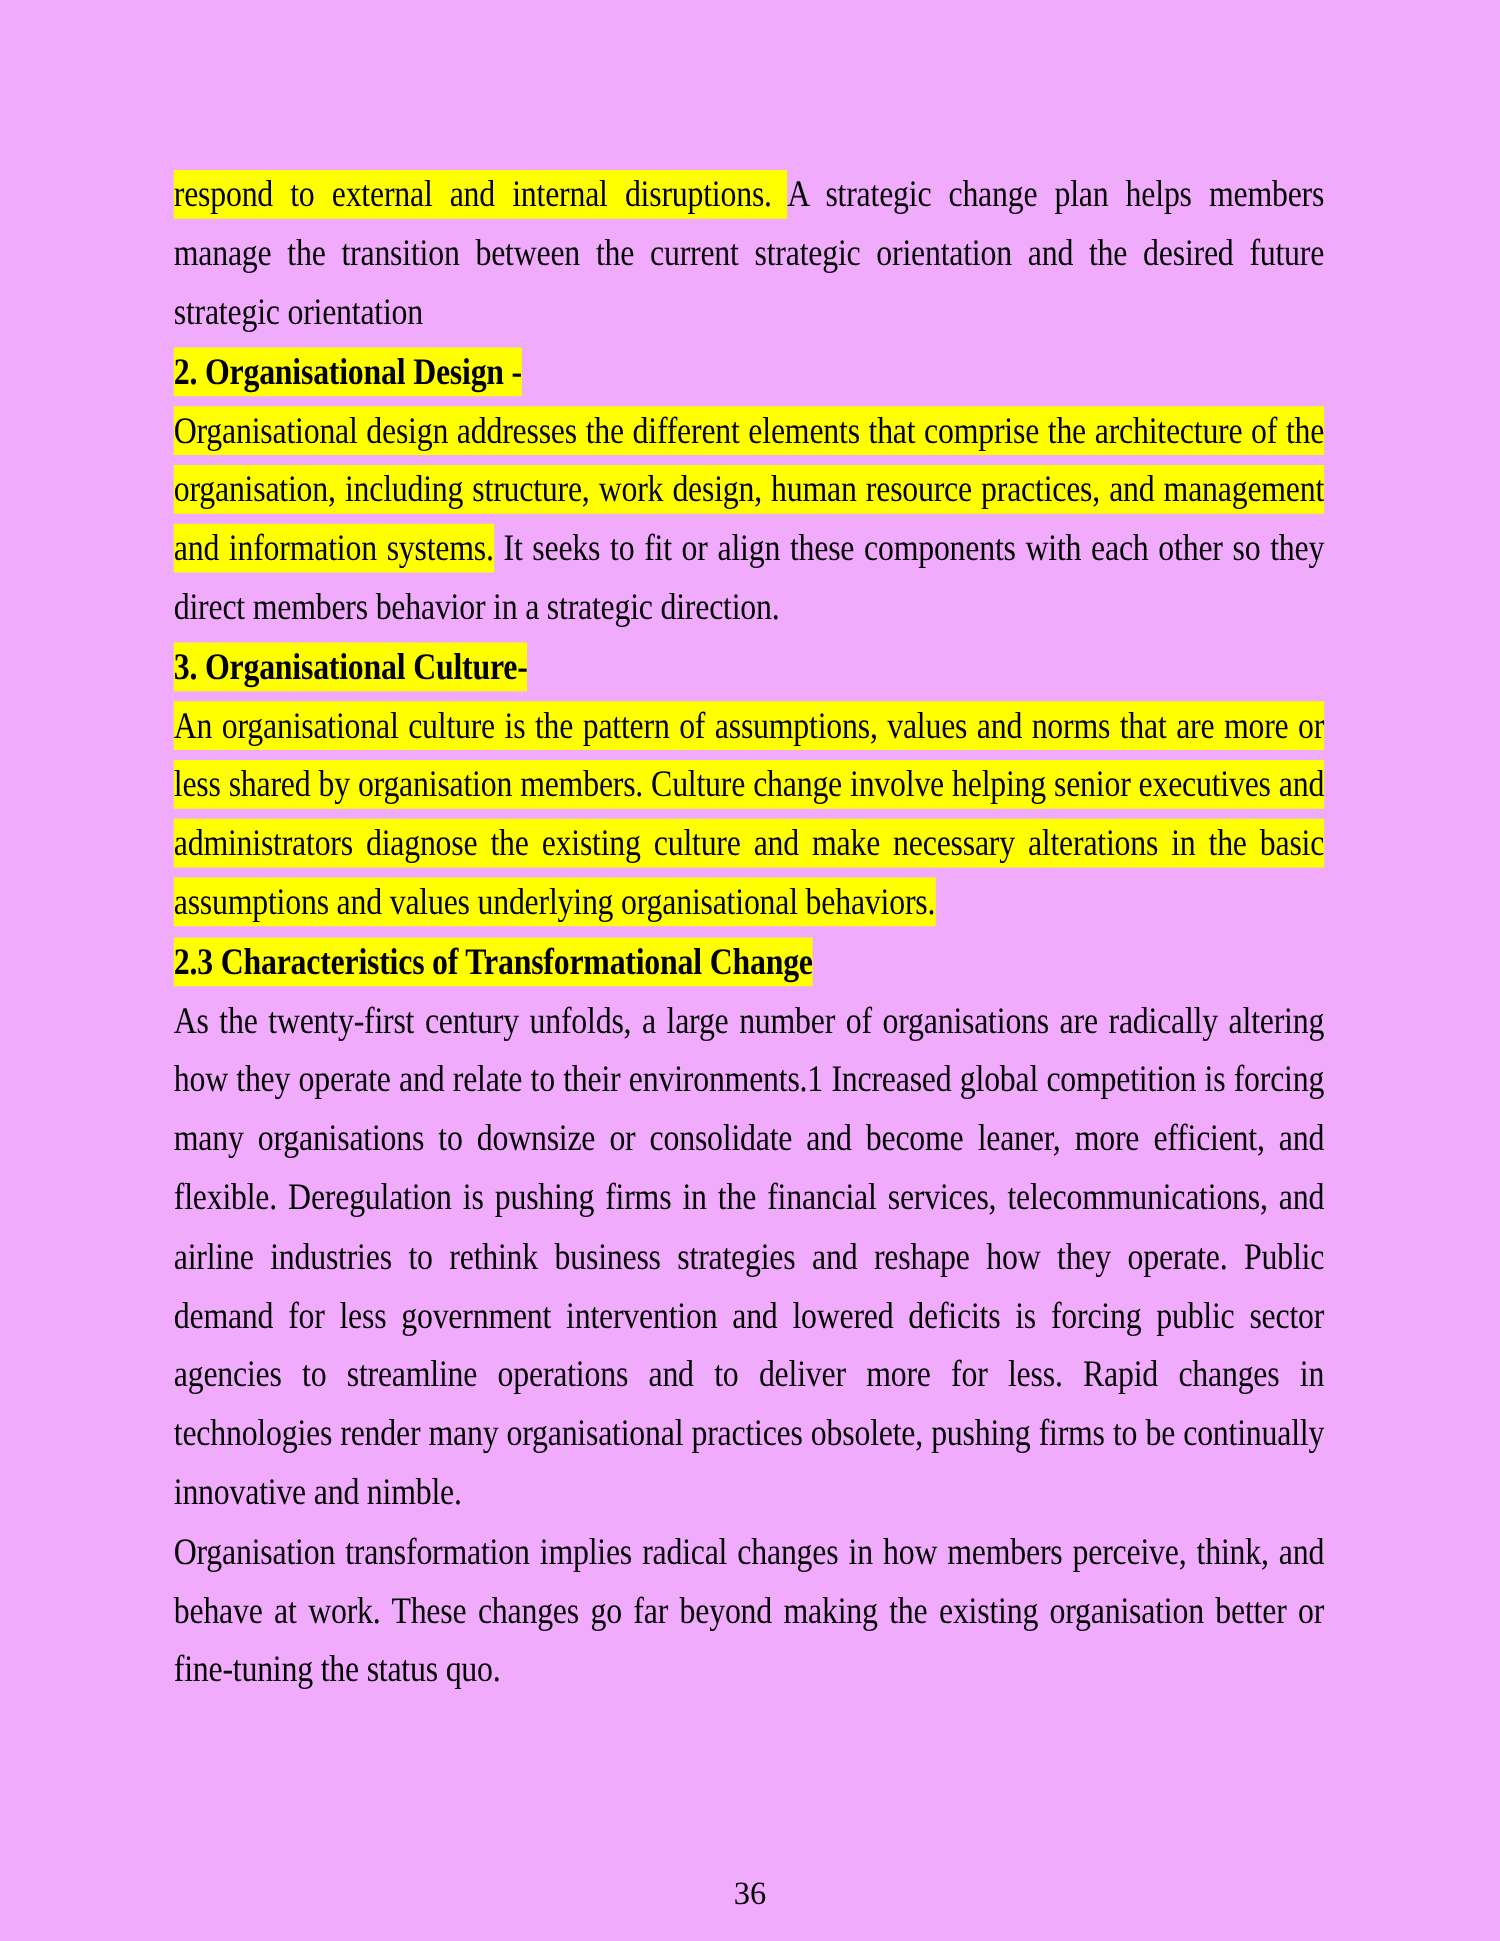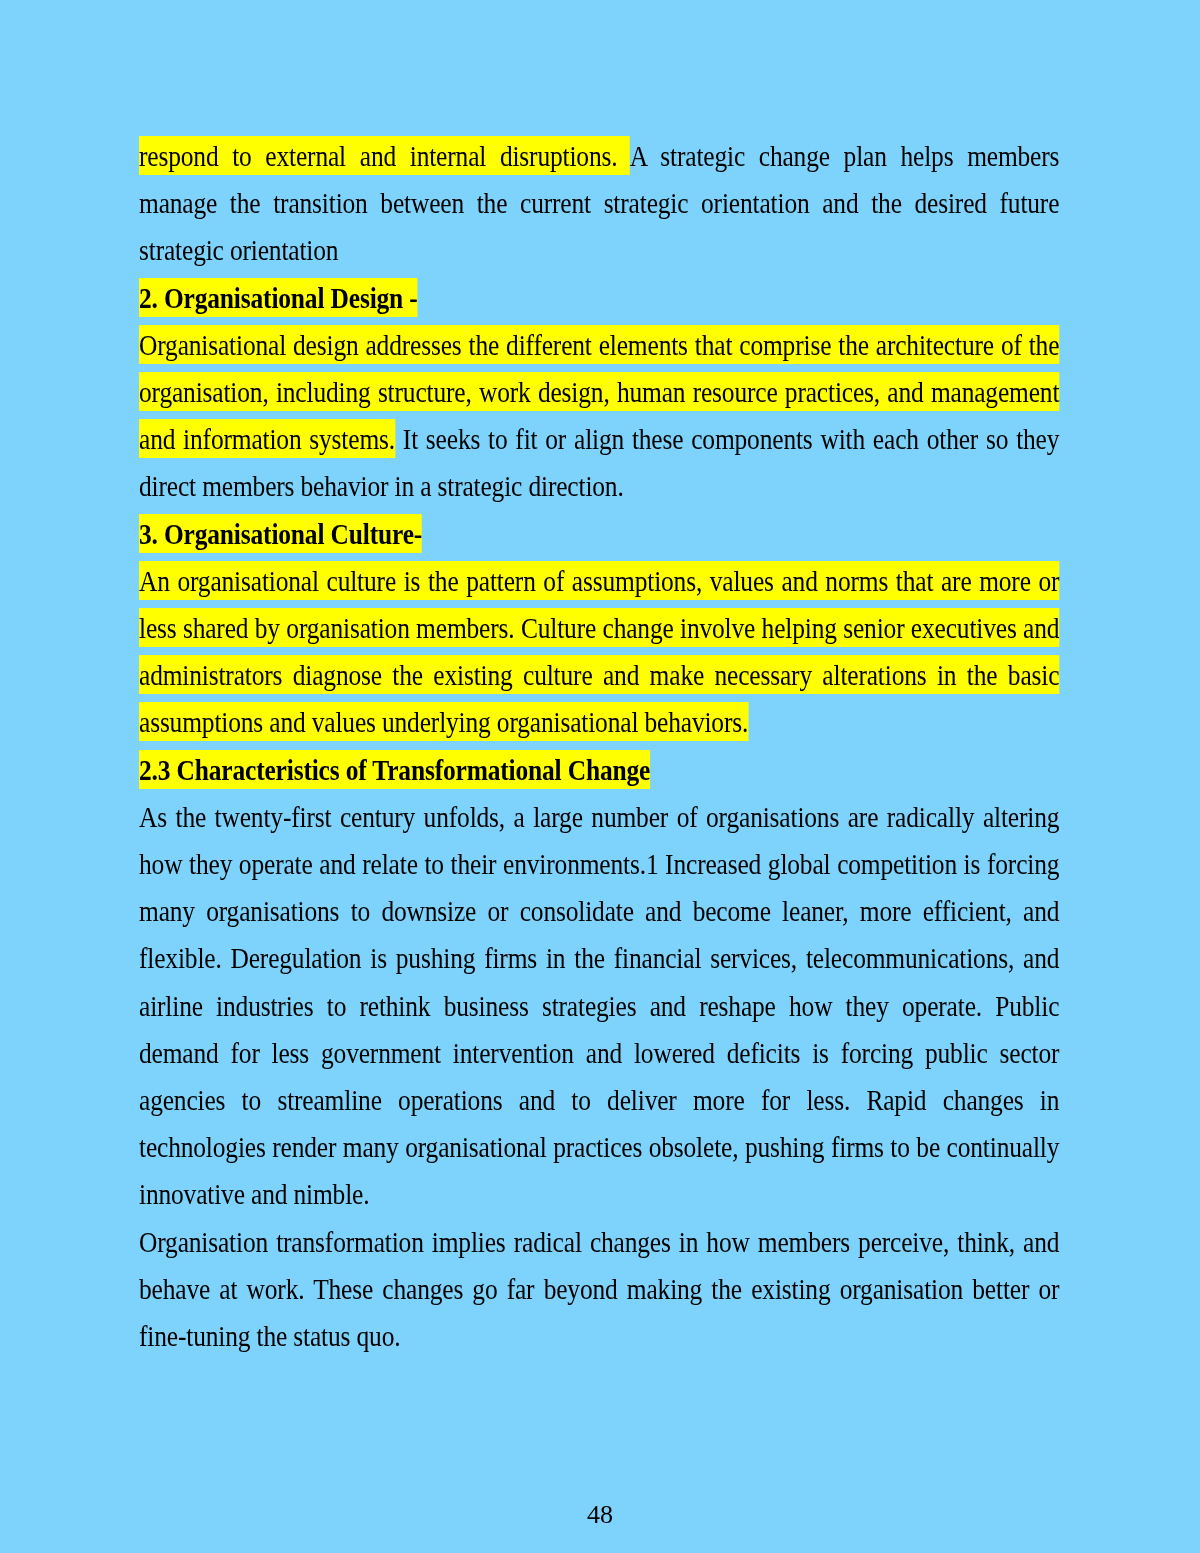--- a/index.html
+++ b/index.html
@@ -11,21 +11,21 @@
     width: 1200px;
     height: 1553px;
     position: relative;
     overflow: hidden;
     font-family: "Liberation Serif", "DejaVu Serif", serif;
     color: #000000;
   }
   .page {
     position: absolute;
     inset: 0;
-    background: #7dd3fc;
+    background: #f0abfc;
   }
   
   .doc {
     position: absolute;
     left: 139px;
     top: 132px;
     width: 1084px;
     transform: scaleX(0.849);
     transform-origin: 0 0;
     font-size: 30px;
@@ -61,14 +61,14 @@
   <div class="doc">
       <div class="block paragraph"><span class="hl">respond to external and internal disruptions. </span><span>A strategic change plan helps members manage the transition between the current strategic orientation and the desired future strategic orientation</span></div>
       <div class="block heading"><span class="hl">2. Organisational Design -</span></div>
       <div class="block paragraph"><span class="hl">Organisational design addresses the different elements that comprise the architecture of the organisation, including structure, work design, human resource practices, and management and information systems.</span><span> It seeks to fit or align these components with each other so they direct members behavior in a strategic direction.</span></div>
       <div class="block heading"><span class="hl">3. Organisational Culture-</span></div>
       <div class="block paragraph"><span class="hl">An organisational culture is the pattern of assumptions, values and norms that are more or less shared by organisation members. Culture change involve helping senior executives and administrators diagnose the existing culture and make necessary alterations in the basic assumptions and values underlying organisational behaviors.</span></div>
       <div class="block heading"><span class="hl">2.3 Characteristics of Transformational Change</span></div>
       <div class="block paragraph"><span>As the twenty-first century unfolds, a large number of organisations are radically altering how they operate and relate to their environments.1 Increased global competition is forcing many organisations to downsize or consolidate and become leaner, more efficient, and flexible. Deregulation is pushing firms in the financial services, telecommunications, and airline industries to rethink business strategies and reshape how they operate. Public demand for less government intervention and lowered deficits is forcing public sector agencies to streamline operations and to deliver more for less. Rapid changes in technologies render many organisational practices obsolete, pushing firms to be continually innovative and nimble.</span></div>
       <div class="block paragraph"><span>Organisation transformation implies radical changes in how members perceive, think, and behave at work. These changes go far beyond making the existing organisation better or fine-tuning the status quo.</span></div>
     </div>
-  <div class="footer-pagenum">48</div>
+  <div class="footer-pagenum">36</div>
 </div>
 
 </body></html>

